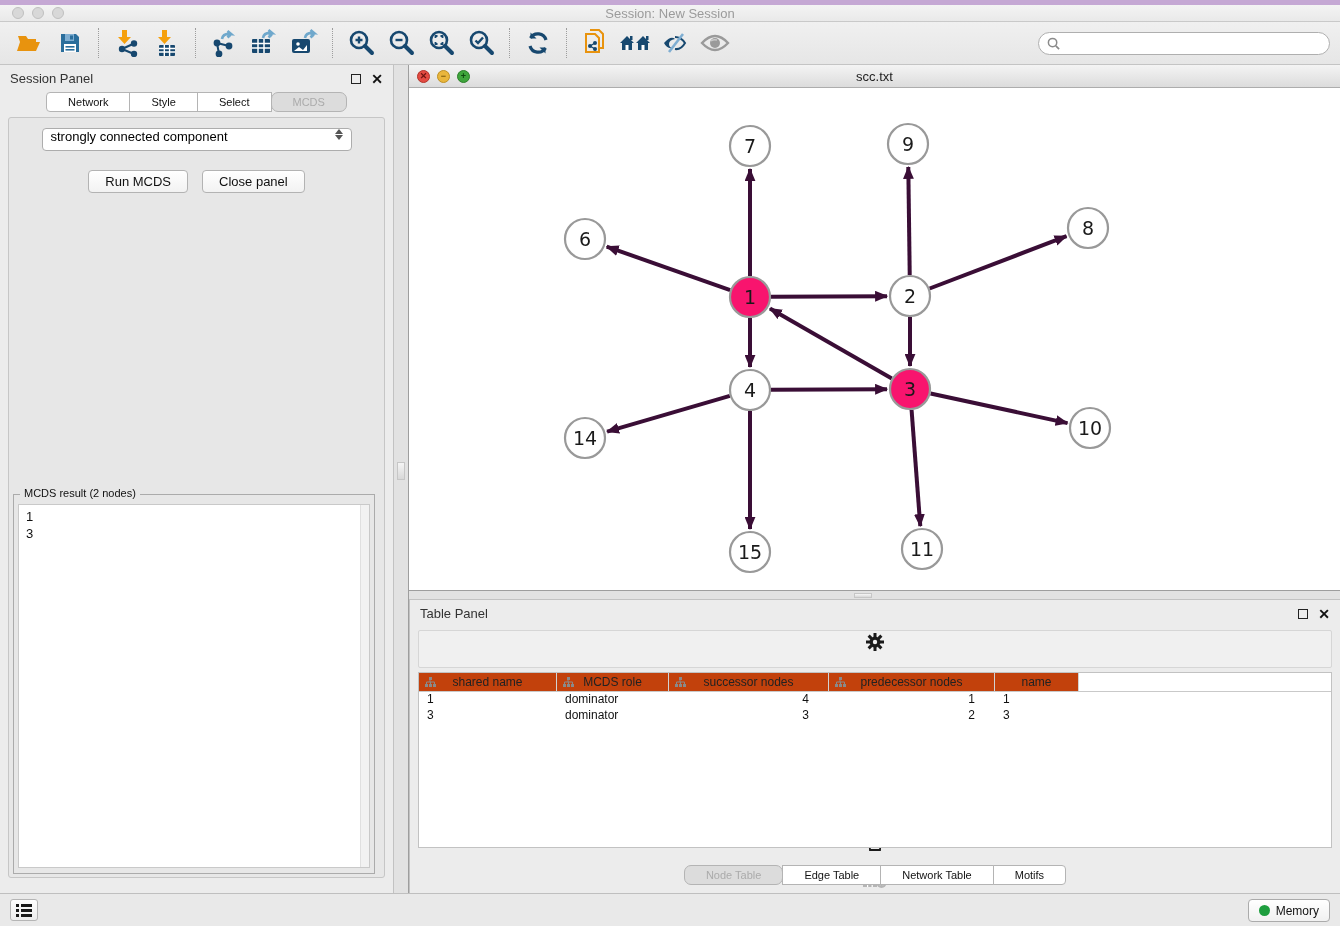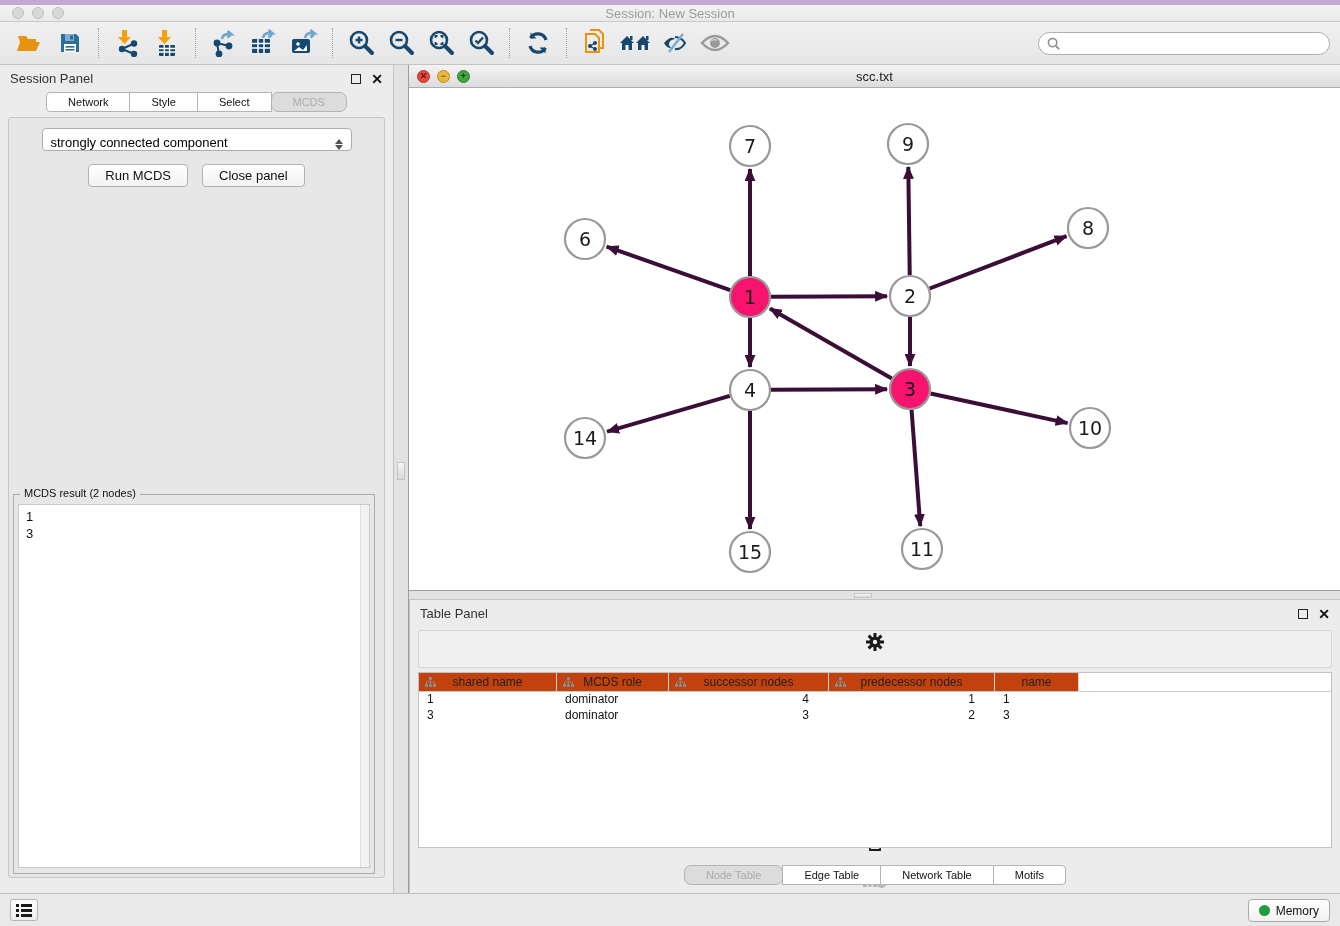--- a/index.html
+++ b/index.html
@@ -37,26 +37,26 @@
   .seg { display:flex; justify-content:center; position:relative; z-index:2; }
   .seg .tab { border:1px solid #B4B4B4; margin-left:-1px; padding:3px 21px; background:#FFF;
     font-size:11px; color:#111; }
   .seg .tab:first-child { border-radius:4px 0 0 4px; margin-left:0; }
   .seg .tab:last-child { border-radius:0 4px 4px 0; }
   .seg .tab.sel { background:#DCDCDC; color:#ABABAB;border-radius:7px; }
   .cbody { position:absolute; left:8px; right:8px; top:52px; bottom:15px;
     background:#E7E7E7; border:1px solid #C6C6C6; border-radius:3px; }
   .opt-label { text-align:center; font-size:13px; color:#111; margin-top:24px; }
   .selectbox { margin:10px auto 0; width:310px; height:23px; background:#FFF; border:1px solid #ADADAD;
-    border-radius:4px; display:flex; align-items:flex-end; padding:0 8px; font-size:13px; }
+    border-radius:4px; display:flex; align-items:flex-start; padding:0 8px; font-size:13px; }
   .selectbox .stepper { margin-left:auto; display:flex; flex-direction:column; gap:1px; }
   .selectbox .stepper span { width:0; height:0; border-left:4px solid transparent; border-right:4px solid transparent; }
   .selectbox .stepper .up { border-bottom:5px solid #555; }
   .selectbox .stepper .dn { border-top:5px solid #555; }
-  .btnrow { display:flex; justify-content:center; gap:14px; margin-top:13px; }
+  .btnrow { display:flex; justify-content:center; gap:14px; margin-top:19px; }
   .pbtn { background:linear-gradient(#FFFFFF,#F2F2F2); border:1px solid #B3B3B3; border-radius:4px;
     font-size:13px; padding:3px 16px; color:#111; }
   .groupbox { position:absolute; left:4px; right:9px; top:376px; bottom:3px;
     border:1px solid #ABABAB; background:#E7E7E7; }
   .groupbox .legend { position:absolute; top:-8px; left:6px; background:#E7E7E7; padding:0 4px;
     font-size:11px; color:#111; }
   .groupbox .resultarea { position:absolute; left:4px; right:4px; top:9px; bottom:5px; background:#FFF;
     border:1px solid #C9C9C9; font-size:13px; color:#111; padding:3px 0 0 7px; line-height:17px; }
   .groupbox .vtrack { position:absolute; right:0; top:0; bottom:0; width:9px; background:#F2F2F2; border-left:1px solid #E0E0E0; }
 

